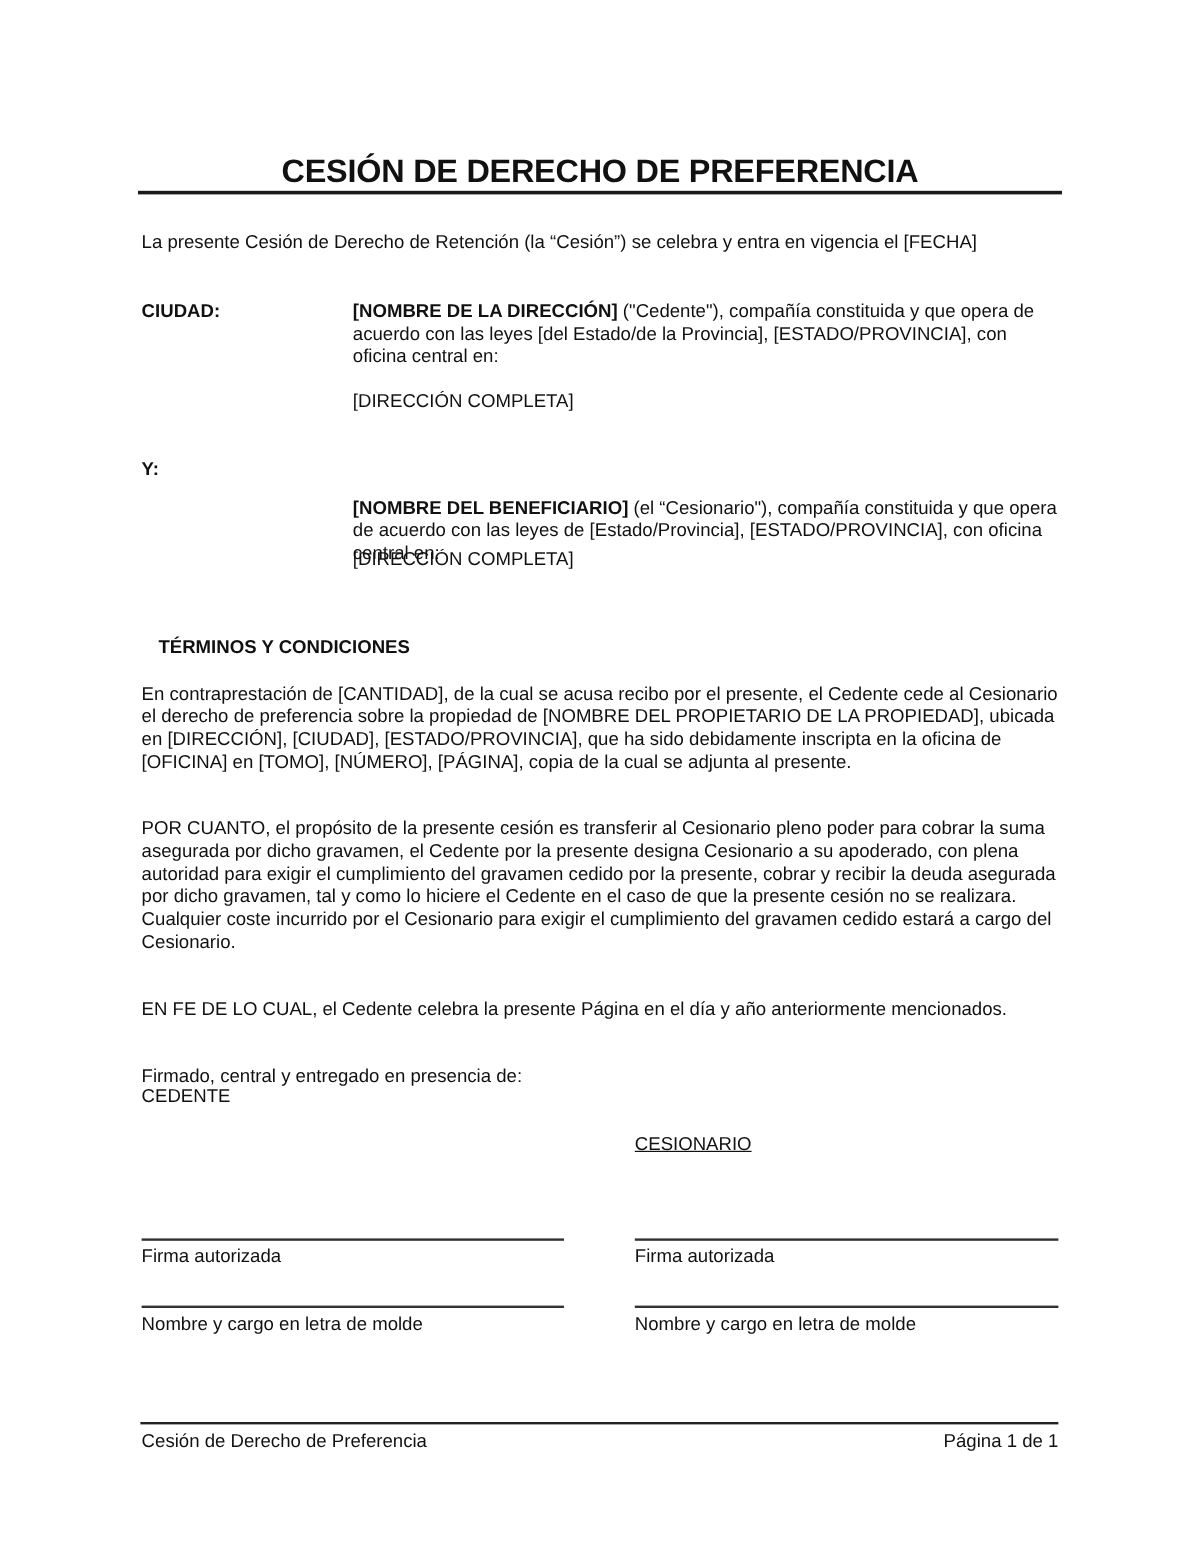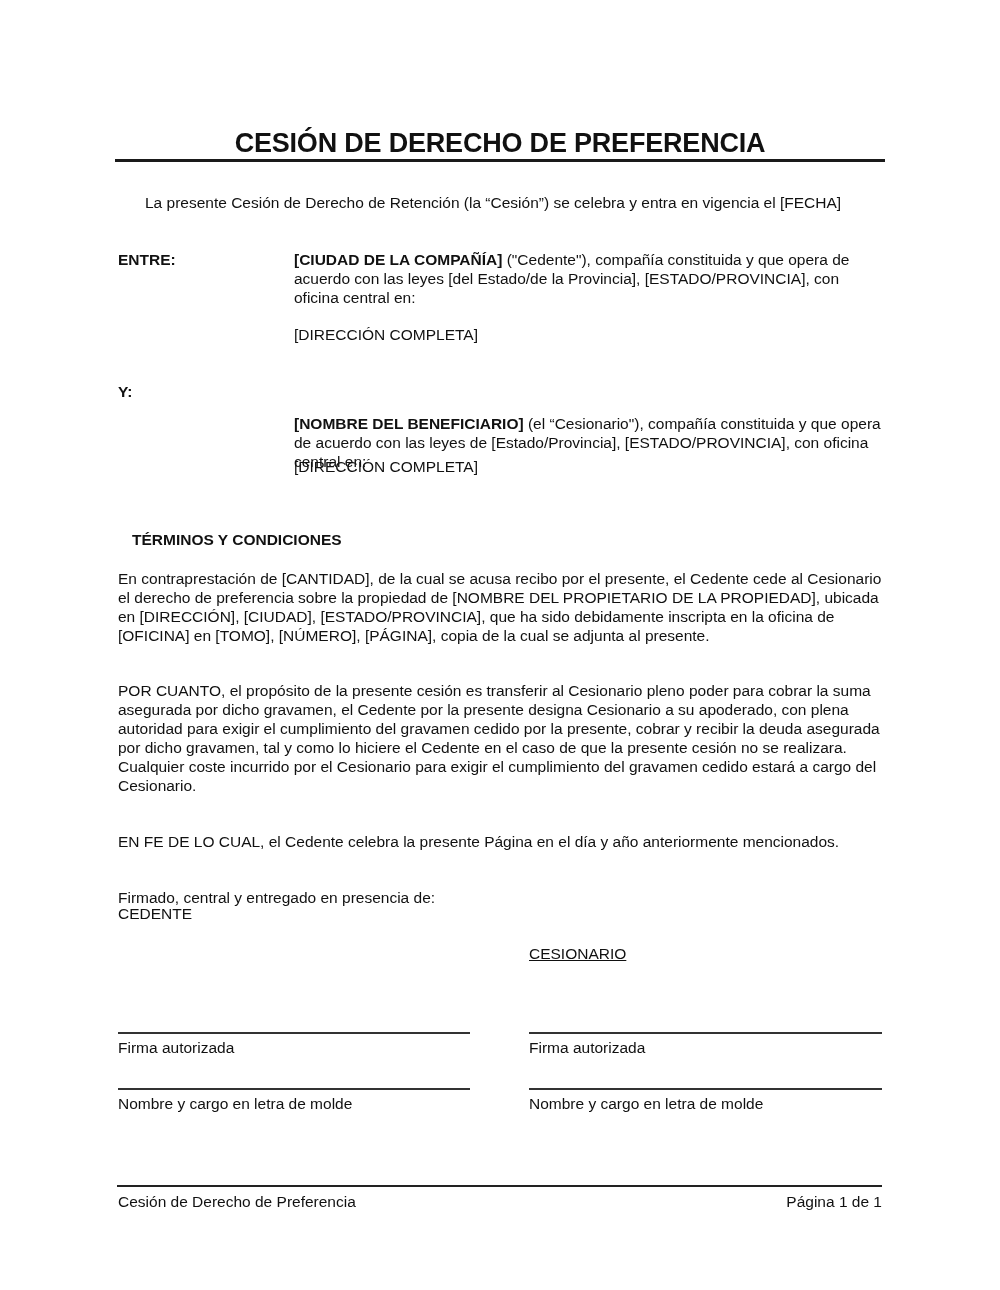--- a/index.html
+++ b/index.html
@@ -7,21 +7,21 @@
       width: 1000px; height: 1290px; position: relative; overflow: hidden;
       font-family: "Liberation Sans", sans-serif; color: #111111;
       font-size: 15.5px; line-height: 19px;
     }
     .abs { position: absolute; }
     .title {
       left: 115px; width: 770px; top: 126px; text-align: center;
       font-size: 27px; font-weight: bold; line-height: 34px; letter-spacing: -0.2px;
     }
     .title-rule { left: 115px; width: 770px; top: 159px; height: 0; border-top: 3px solid #1a1a1a; }
-    .intro { left: 118px; top: 193px; width: 770px; margin-left: 27px; }
+    .intro { left: 118px; top: 193px; width: 770px; }
     .party-label { left: 118px; font-weight: bold; }
     .party-text { left: 294px; width: 590px; }
     .party-text b { font-weight: bold; }
     .section-heading { left: 118px; top: 530px; font-weight: bold; margin-left: 14px; }
     .para { left: 118px; width: 772px; }
     .sig-label { }
     .sig-line { height: 0; border-top: 2px solid #333333; }
     .footer-rule { left: 117px; width: 765px; top: 1185px; height: 0; border-top: 2px solid #222222; }
     .footer-left { left: 118px; top: 1192px; }
     .footer-right { right: 118px; top: 1192px; text-align: left; }
@@ -29,23 +29,23 @@
 </head>
 <body>
 
 <div>
 
   <div class="abs title">CESIÓN DE DERECHO DE PREFERENCIA</div>
   <div class="abs title-rule"></div>
 
   <div class="abs intro">La presente Cesión de Derecho de Retención (la “Cesión”) se celebra y entra en vigencia el [FECHA]</div>
 
-  <div class="abs party-label" style="top:250px;">ENTRE:</div>
+  <div class="abs party-label" style="top:250px;">CIUDAD:</div>
   <div class="abs party-text" style="top:250px;">
-    <b>[CIUDAD DE LA COMPAÑÍA]</b><span> ("Cedente"), compañía constituida y que opera de acuerdo con las leyes [del Estado/de la Provincia], [ESTADO/PROVINCIA], con oficina central en:</span>
+    <b>[NOMBRE DE LA DIRECCIÓN]</b><span> ("Cedente"), compañía constituida y que opera de acuerdo con las leyes [del Estado/de la Provincia], [ESTADO/PROVINCIA], con oficina central en:</span>
   </div>
   <div class="abs party-text" style="top:325px;">[DIRECCIÓN COMPLETA]</div>
 
   <div class="abs party-label" style="top:382px;">Y:</div>
   <div class="abs party-text" style="top:382px;margin-top:32px;">
     <b>[NOMBRE DEL BENEFICIARIO]</b><span> (el “Cesionario"), compañía constituida y que opera de acuerdo con las leyes de [Estado/Provincia], [ESTADO/PROVINCIA], con oficina central en:</span>
   </div>
   <div class="abs party-text" style="top:457px;">[DIRECCIÓN COMPLETA]</div>
 
   <div class="abs section-heading">TÉRMINOS Y CONDICIONES</div>

